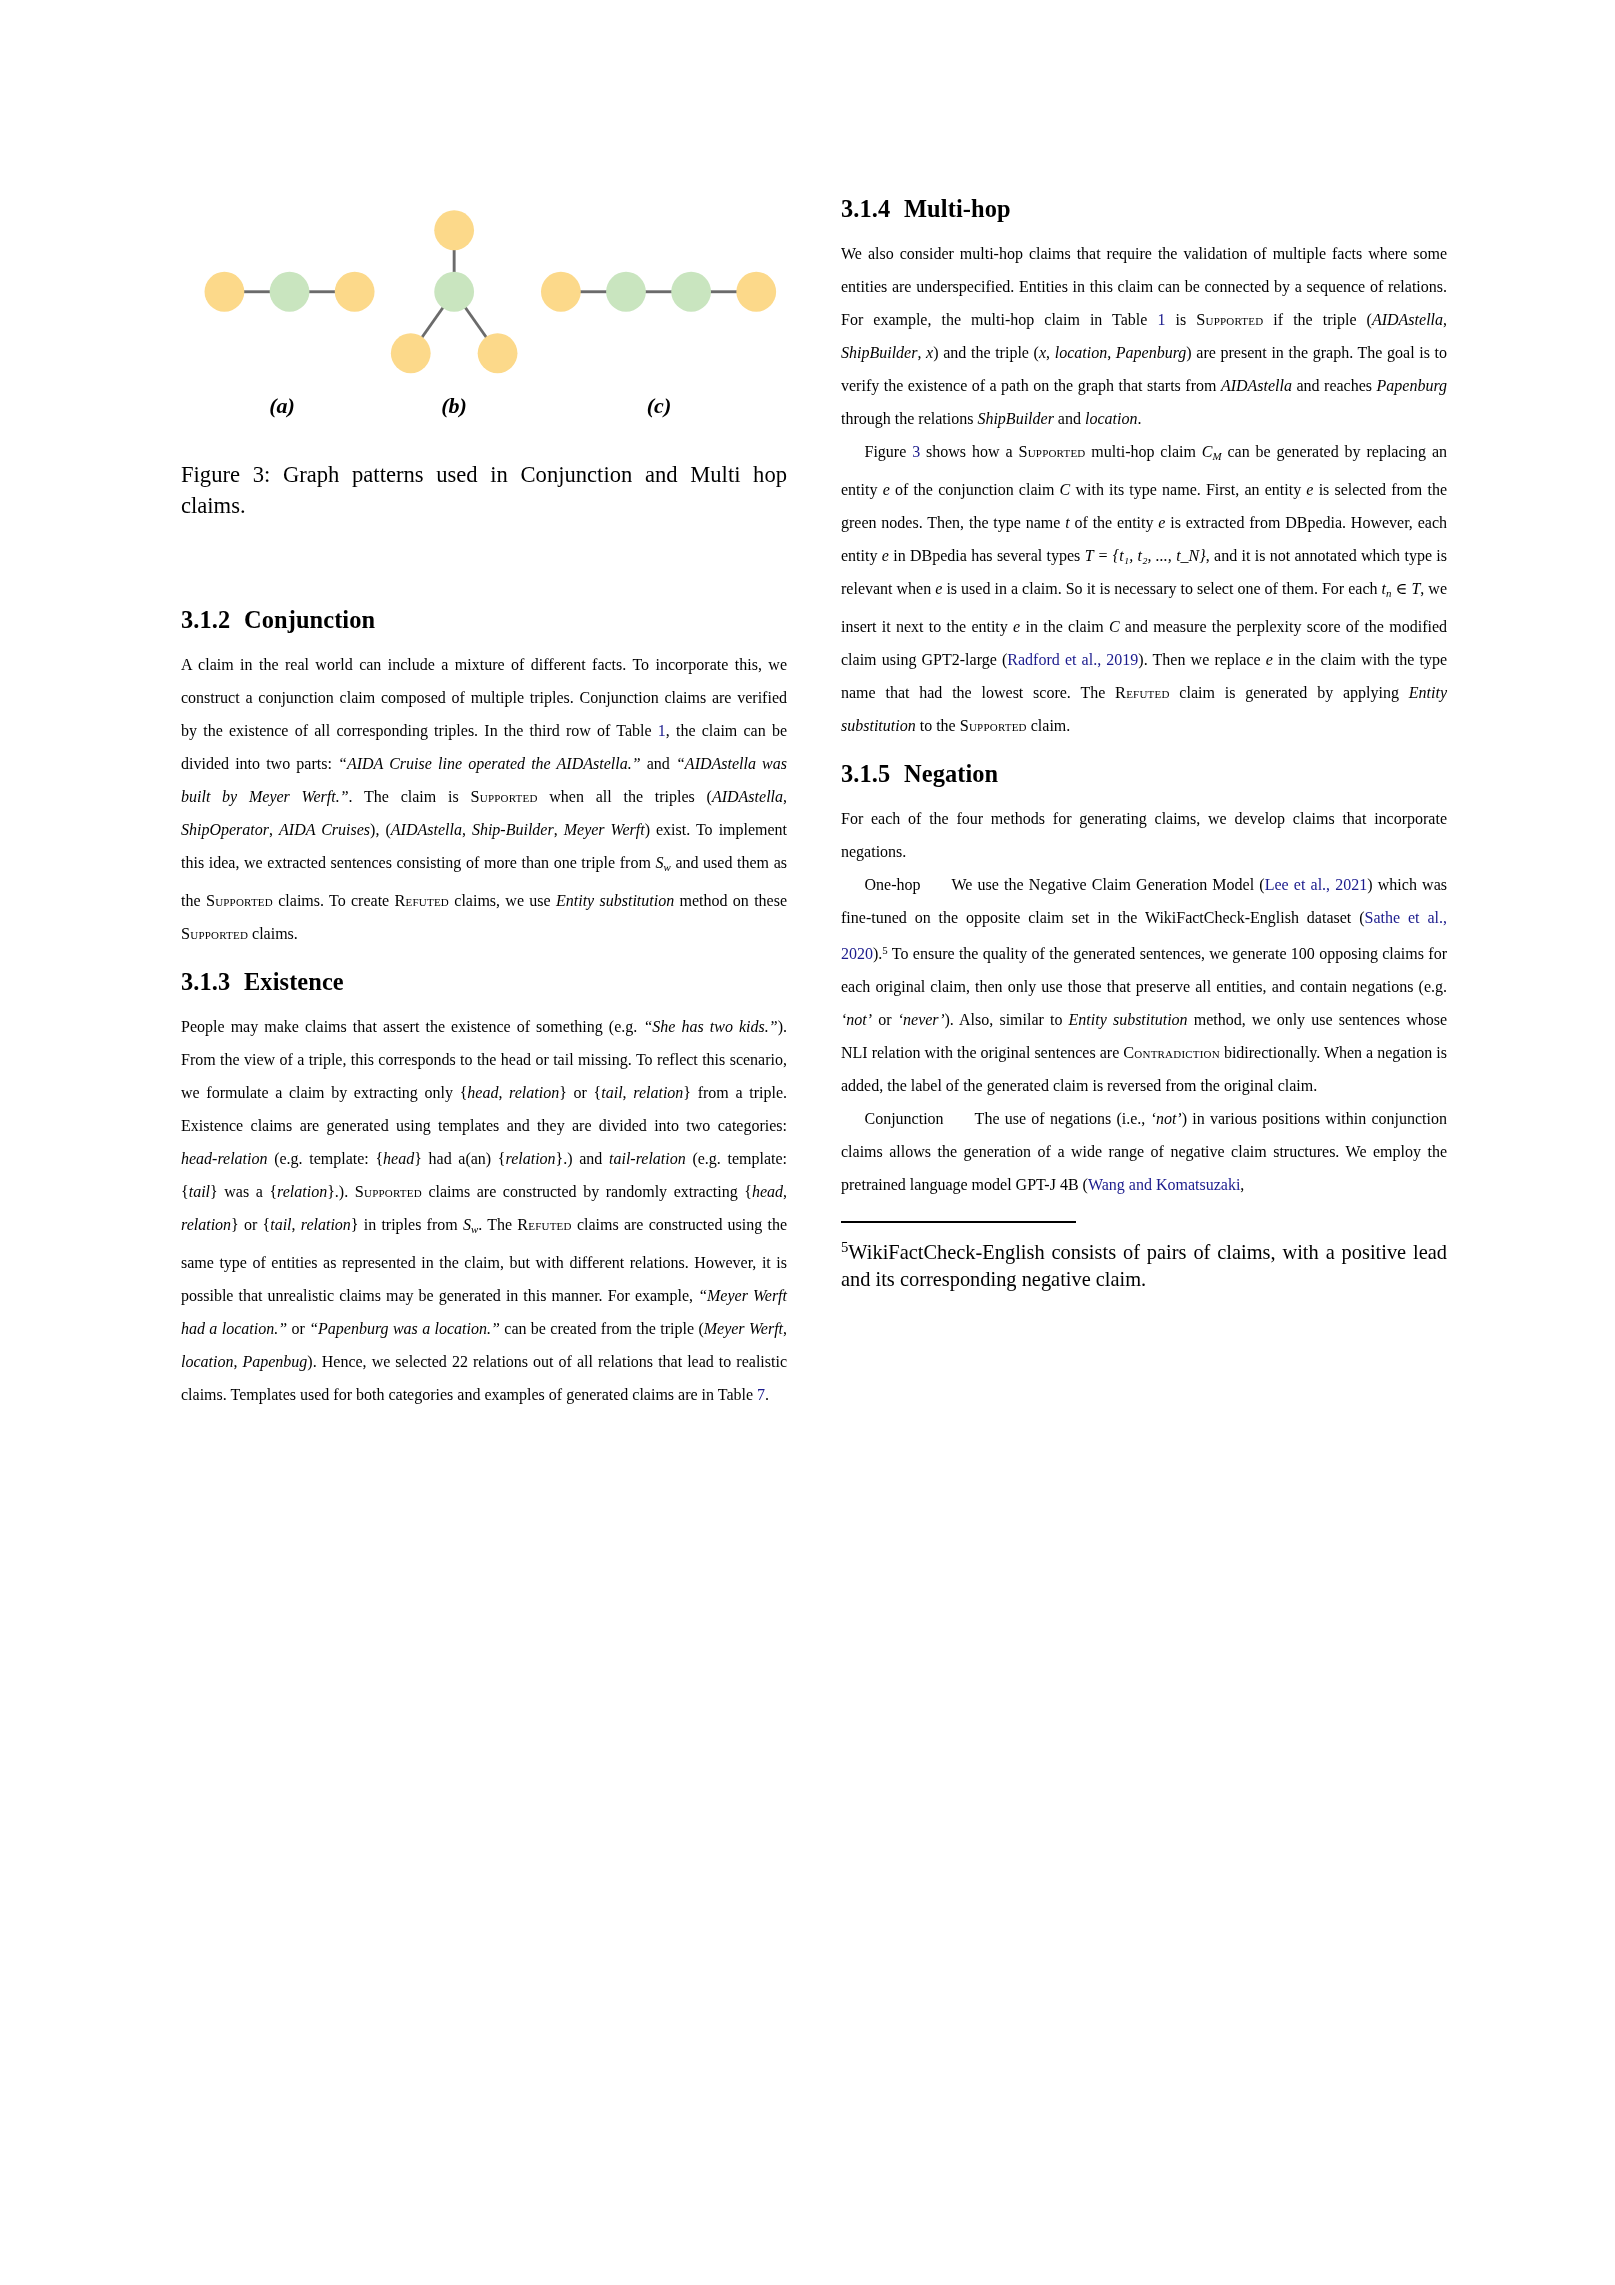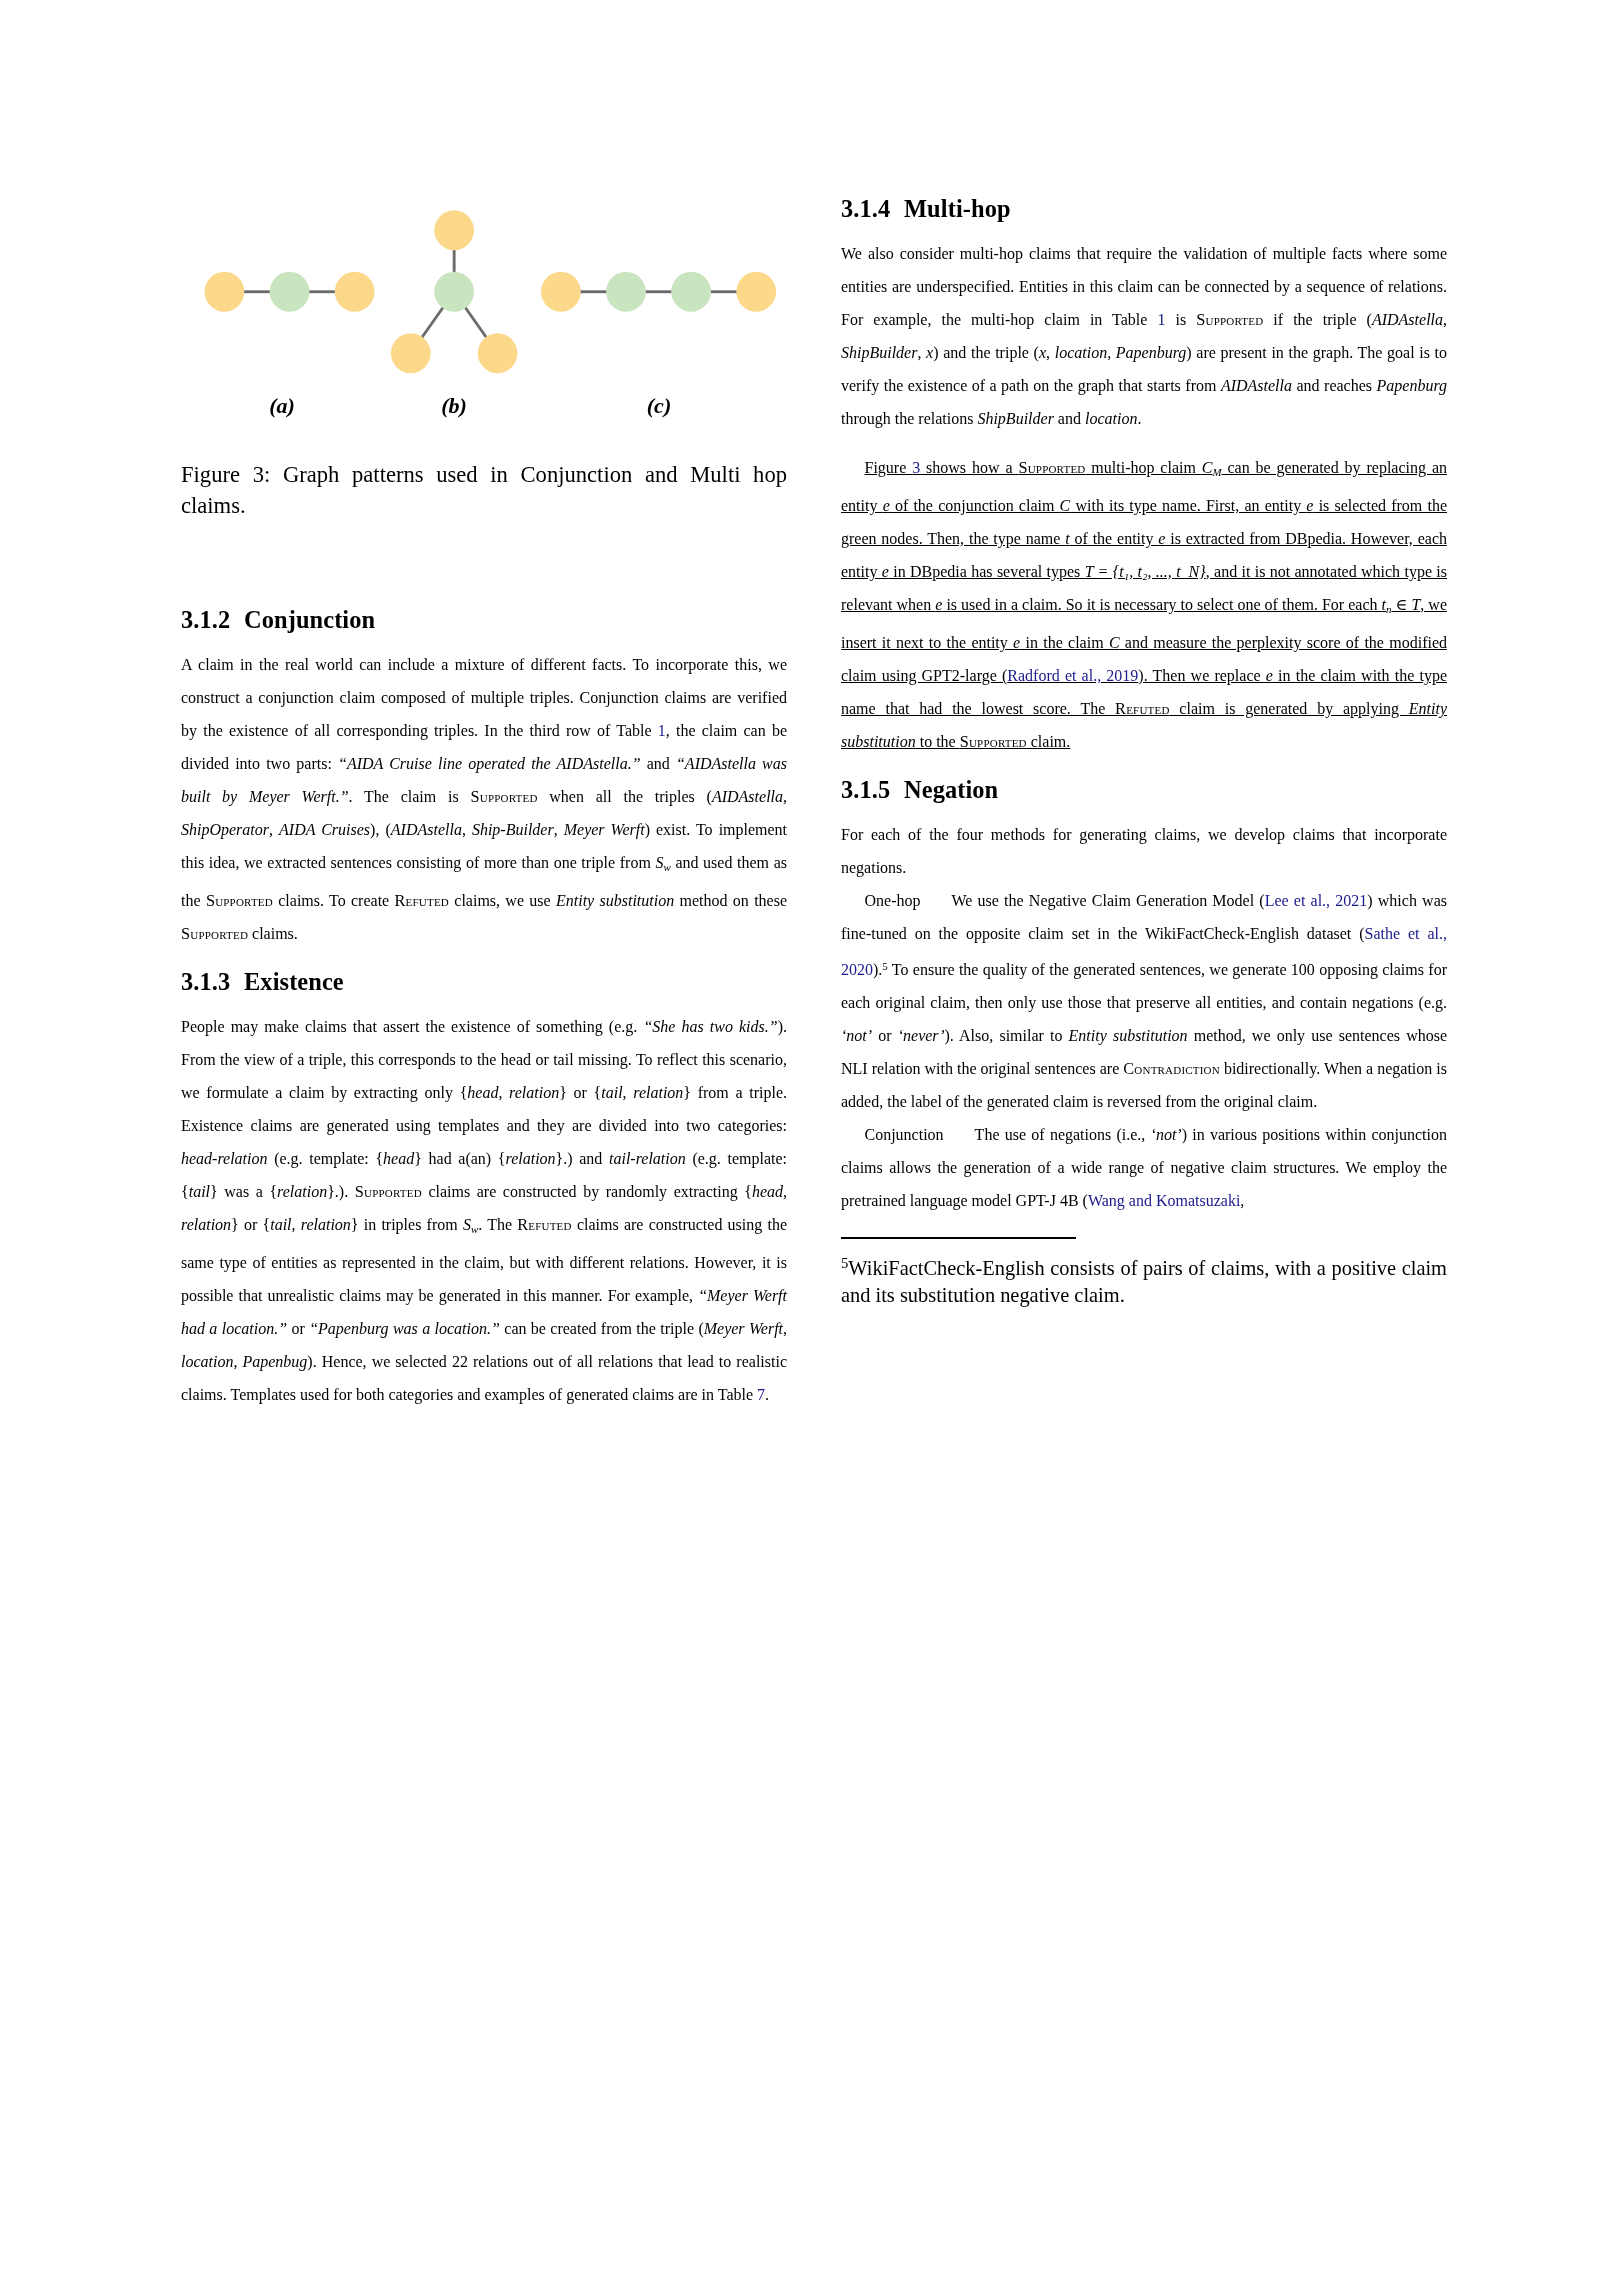--- a/index.html
+++ b/index.html
@@ -45,21 +45,21 @@
   h3 {
     margin: 0;
     font-size: 24.4px;
     font-weight: bold;
     line-height: 33px;
     letter-spacing: 0.1px;
   }
   h3 .num { display: inline-block; min-width: 63px; }
   .sec-gap-before { margin-top: 15px; }
   .sec-gap-after  { margin-top: 11.8px; }
-  .para-gap { margin-top: 16px; text-decoration: underline; }
+  .para-gap { margin-top: 0px; }
   i, .it { font-style: italic; }
   .sc {
     font-variant: small-caps;
     font-size: 1.02em;
     letter-spacing: 0.2px;
   }
   .cite { color: #1a1a8c; }
   .runin { font-weight: normal; }
   .runin-gap { display: inline-block; width: 31px; }
   .mth { font-family: "Liberation Serif", "DejaVu Serif", serif; font-style: italic; }
@@ -199,18 +199,18 @@
         <span class="num">3.1.5</span><span>Negation</span>
       </h3>
 
       <p class="sec-gap-after">For each of the four methods for generating claims, we develop claims that incorporate negations.</p>
 
       <p class="indent"><span class="runin">One-hop</span><span class="runin-gap"></span><span>We use the Negative Claim Generation Model (</span><span class="cite">Lee et al., 2021</span><span>) which was fine-tuned on the opposite claim set in the WikiFactCheck-English dataset (</span><span class="cite">Sathe et al., 2020</span><span>).</span><sup class="fn">5</sup><span> To ensure the quality of the generated sentences, we generate 100 opposing claims for each original claim, then only use those that preserve all entities, and contain negations (e.g. </span><i>‘not’</i><span> or </span><i>‘never’</i><span>). Also, similar to </span><i>Entity substitution</i><span> method, we only use sentences whose NLI relation with the original sentences are </span><span class="sc">Contradiction</span><span> bidirectionally. When a negation is added, the label of the generated claim is reversed from the original claim.</span></p>
 
       <p class="indent"><span class="runin">Conjunction</span><span class="runin-gap"></span><span>The use of negations (i.e., </span><i>‘not’</i><span>) in various positions within conjunction claims allows the generation of a wide range of negative claim structures. We employ the pretrained language model GPT-J 4B (</span><span class="cite">Wang and Komatsuzaki</span><span>,</span></p>
 
       <div class="footnote-rule"></div>
-      <div class="footnote"><sup>5</sup><span>WikiFactCheck-English consists of pairs of claims, with a positive claim and its substitution negative claim.</span></div>
+      <div class="footnote"><sup>5</sup><span>WikiFactCheck-English consists of pairs of claims, with a positive lead and its corresponding negative claim.</span></div>
 
     </div>
   </div>
 </div>
 
 
 </body></html>

